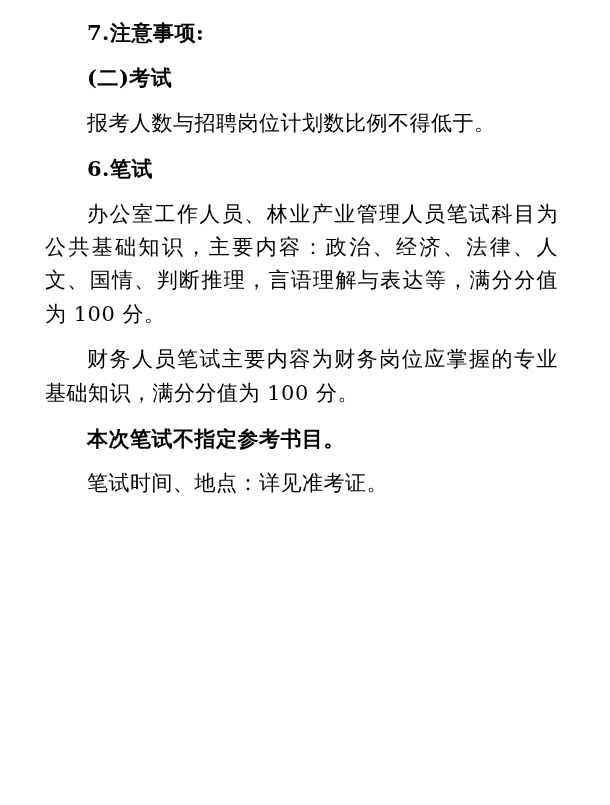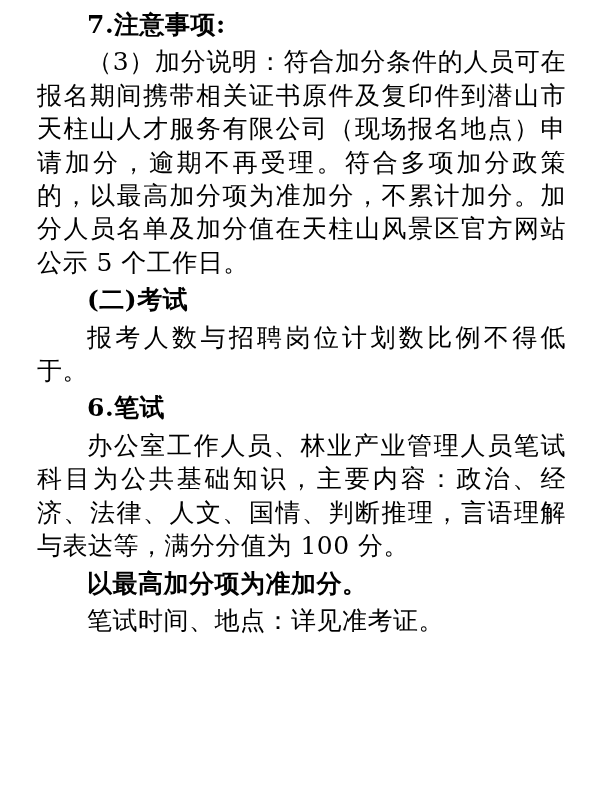--- a/index.html
+++ b/index.html
@@ -19,52 +19,54 @@
     width: 610px;
     height: 805px;
     padding: 4px 40px 0 33px;
     font-size: 21px;
     line-height: 33.4px;
     letter-spacing: 0.5px;
     text-align: justify;
     text-align-last: left;
   }
   .doc p, .doc h3 {
-    margin: 4px;
+    margin: 12px;
     padding: 0;
     text-indent: 2em;
-    font-size: 25px;
+    font-size: 21px;
     line-height: 33.4px;
   }
   .doc h3 {
     font-weight: bold;
   }
   .bold {
     font-weight: normal;
   }
 </style>
 </head>
 <body>
 
 <div class="doc">
 
   <h3>7.注意事项:</h3>
 
 
 
-  <p>（3）加分说明：符合加分条件的人员可在报名期间携带相关证书原件及复印件到潜山市天柱山人才服务有限公司（现场报名地点）申请加分，逾期不再受理。符合多项加分政策的，以最高加分项为准加分，不累计加分。加分人员名单及加分值在天柱山风景区官方网站公示 5 个工作日。</p>
 
   <h3>(二)考试</h3>
 
   <p>报考人数与招聘岗位计划数比例不得低于。</p>
 
   <h3>6.笔试</h3>
 
   <p>
     <span class="bold">办公室工作人员、林业产业管理人员</span><span>笔试科目为公共基础知识，主要内容：政治、经济、法律、人文、国情、判断推理，言语理解与表达等，满分分值为 100 分。</span>
   </p>
 
+  <p>
+    <span class="bold">财务人员</span><span>笔试主要内容为财务岗位应掌握的专业基础知识，满分分值为 100 分。</span>
+  </p>
 
-  <h3>以最高加分项为准加分。</h3>
+  <h3>本次笔试不指定参考书目。</h3>
 
   <p>笔试时间、地点：详见准考证。</p>
 
 </div>
 
 </body></html>

